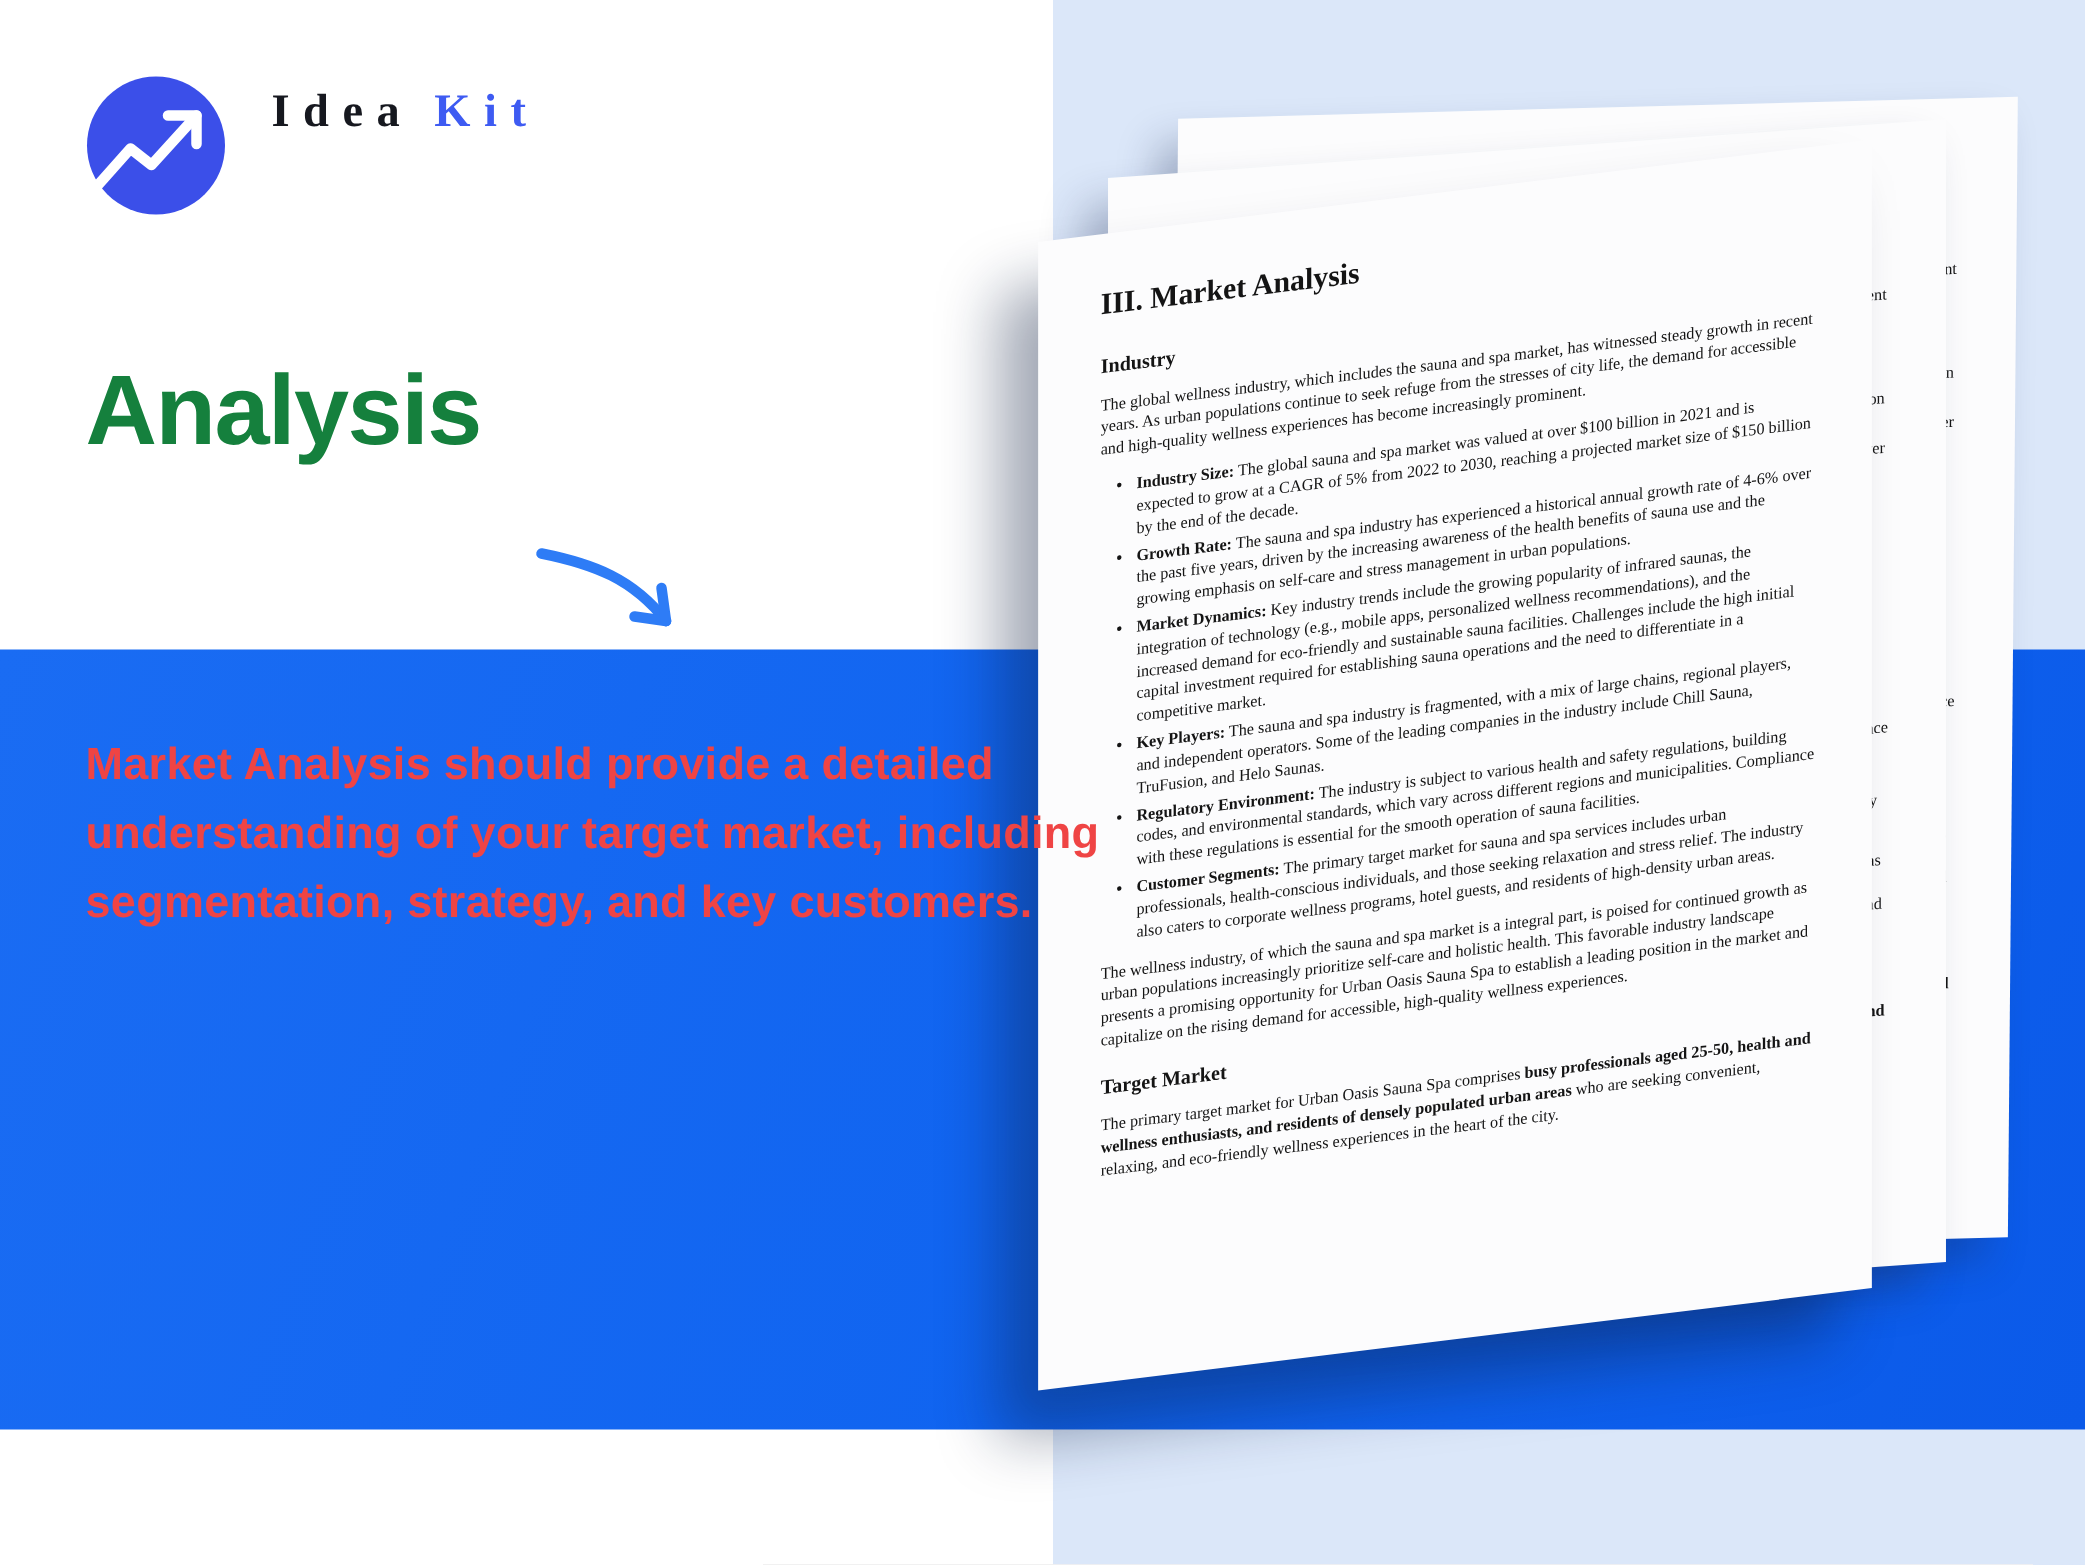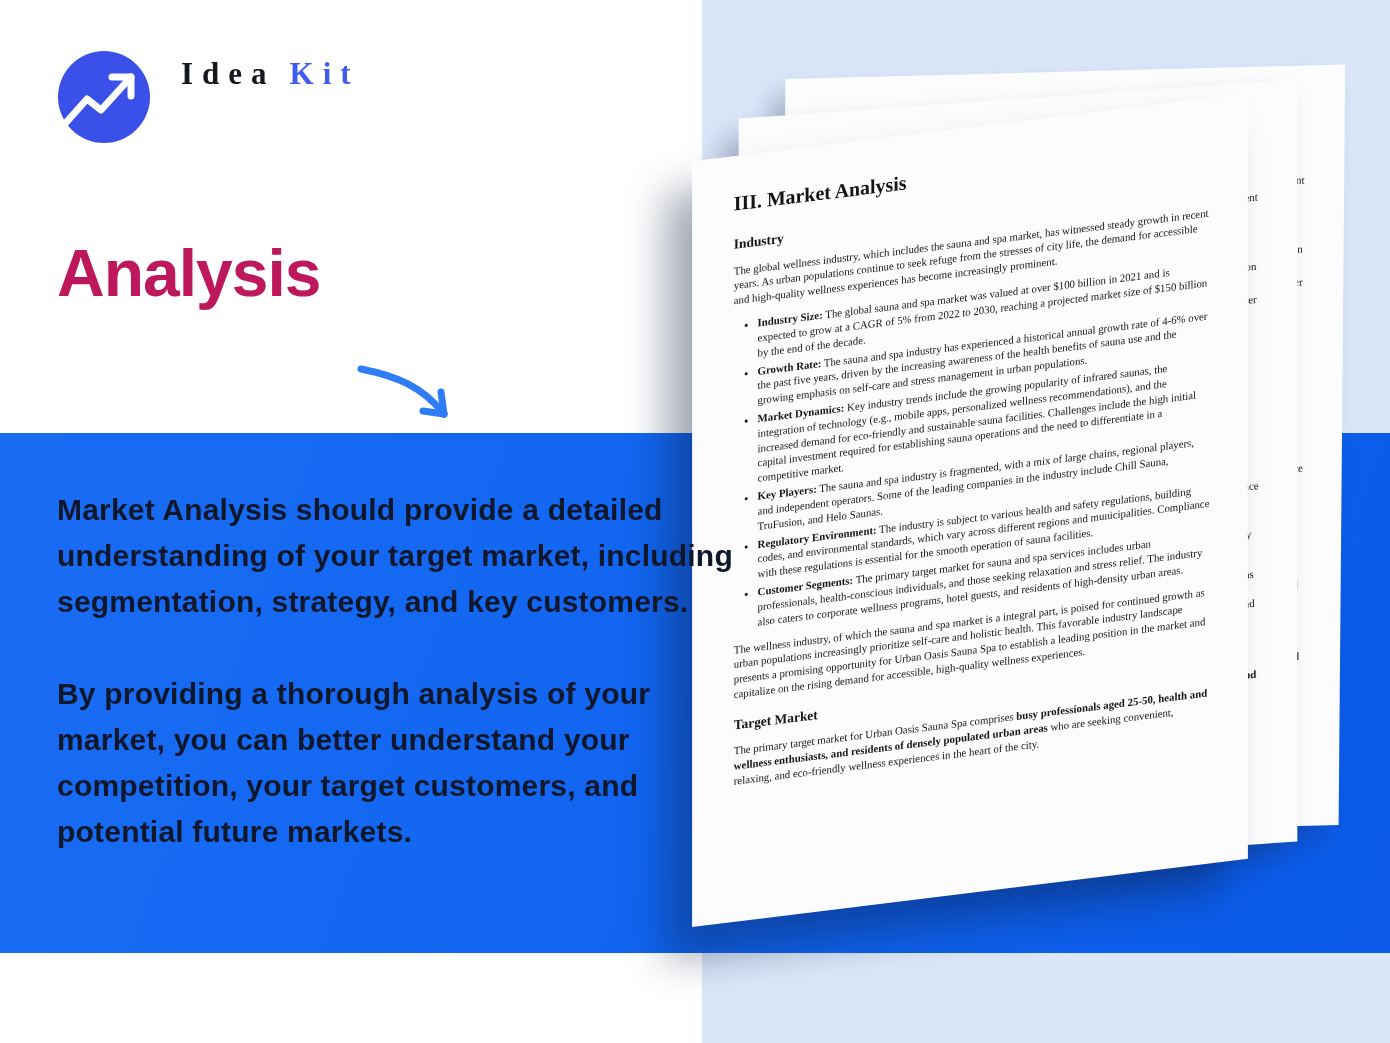--- a/index.html
+++ b/index.html
@@ -21,26 +21,26 @@
   .i-hat .hat{position:absolute;left:50%;top:-0.62em;transform:translateX(-50%);
               font-size:0.78em;color:#3e5bf2;font-weight:700;line-height:1;}
   .brand-line2{font-family:Liberation Serif, serif;
                font-size:31px;font-weight:700;letter-spacing:9px;margin-top:4px;color:#16181f;}
   .brand-kit{color:#3e5bf2;margin-left:14px;}
 
   
   .hero{position:absolute;left:57px;top:238px;z-index:3;font-weight:700;
         font-size:66px;line-height:70px;letter-spacing:-1px;}
   .hero-black{color:#141414;}
-  .hero-blue{color:#be185d;}
+  .hero-blue{color:#15803d;}
   .curved-arrow{position:absolute;left:356px;top:360px;z-index:3;}
 
   
   .intro{position:absolute;left:0;top:433px;width:760px;height:604px;z-index:3;
-         box-sizing:border-box;padding:54px 0 0 57px;color:#0f172a;}
+         box-sizing:border-box;padding:54px 0 0 57px;color:#ef4444;}
   .intro p{margin:0;font-size:30px;line-height:46px;font-weight:700;letter-spacing:0.2px;}
   .intro .p1{max-width:700px;}
   .intro .p2{max-width:640px;margin-top:46px;}
 
   
   .paper-stack{position:absolute;left:0;top:0;width:1390px;height:1043px;z-index:2;pointer-events:none;}
   .page{position:absolute;width:560px;height:760px;background:#fcfcfd;box-sizing:border-box;
         padding:34px 38px 26px 42px;overflow:hidden;}
   .page-back{left:782px;top:72px;transform:rotate(-1.5deg) skewX(-2deg);
              box-shadow:-14px 16px 26px rgba(25,40,80,0.28);}
@@ -148,16 +148,15 @@
   <svg class="curved-arrow" width="104" height="74" viewBox="0 0 104 74">
     <g stroke="#2e7cf6" stroke-width="7" fill="none" stroke-linecap="round" stroke-linejoin="round">
       <path d="M5 9 C 40 16, 66 26, 88 54"></path>
       <path d="M88 54 L 67 51"></path>
       <path d="M88 54 L 85 32"></path>
     </g>
   </svg>
 
   <div class="intro">
     <p class="p1">Market Analysis should provide a detailed understanding of your target market, including segmentation, strategy, and key customers.</p>
-    <p class="p2">By providing a thorough analysis of your market, you can better understand your competition, your target customers, and potential future markets.</p>
   </div>
 
 </div>
 
 </body></html>

